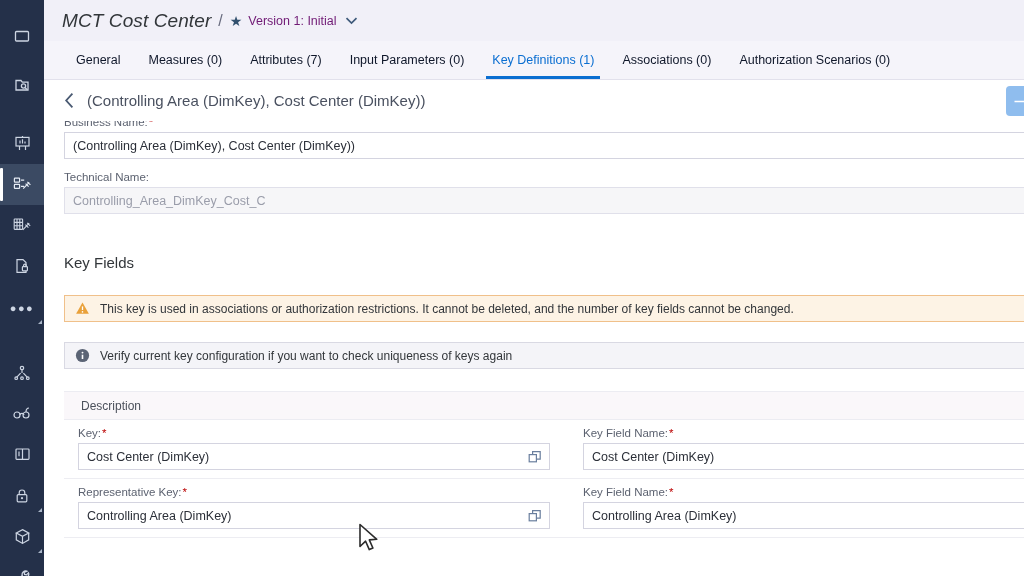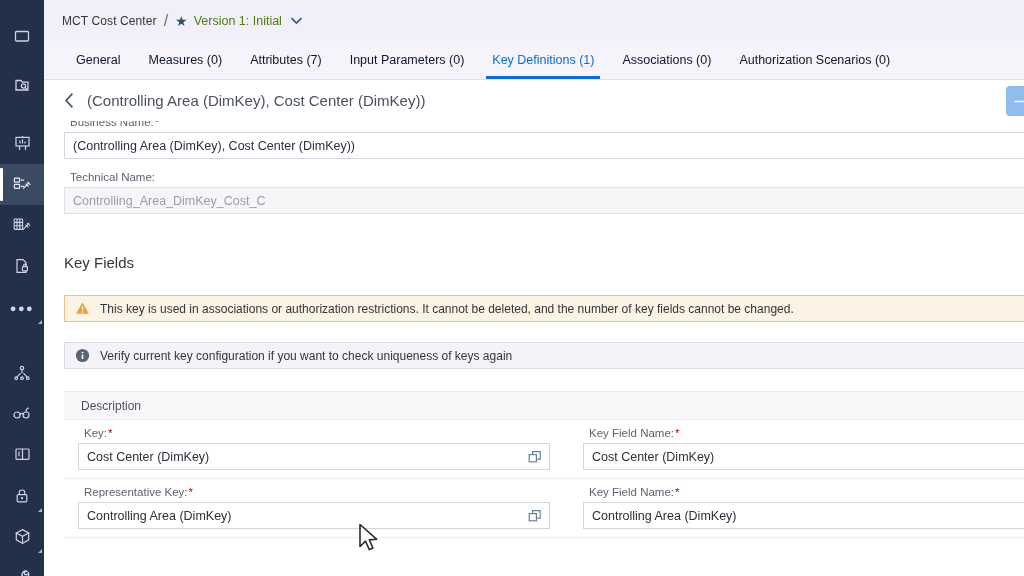--- a/index.html
+++ b/index.html
@@ -47,25 +47,25 @@
   .main { flex: 1 1 auto; height: 576px; position: relative; background: #ffffff; overflow: hidden; }
 
   
   .apphead {
     background: #f1f0f8;
     height: 41px;
     display: flex; align-items: center;
     padding: 0 0 0 18px;
   }
   .apptitle {
-    font-size: 12px; color: #32363a; font-weight: 400; letter-spacing: .1px;
+    font-size: 19px; color: #32363a; font-weight: 400; letter-spacing: .1px; font-style: italic;
   }
   .slash { font-size: 16px; color: #6a6d80; margin: 0 7px; }
   .star { color: #32506e; font-size: 14px; margin-right: 6px; line-height: 1; }
-  .version { font-size: 12.5px; color: #4d7c0f; }
+  .version { font-size: 12.5px; color: #701a75; }
   .chev-dn {
     display: inline-block; margin-left: 8px; position: relative; top: -1px;
   }
 
   
   .tabs {
     background: #f5f4fa;
     height: 39px;
     display: flex; align-items: stretch;
     padding-left: 18px;
@@ -102,21 +102,21 @@
     display: flex; align-items: center; justify-content: center;
     color: #ffffff; font-size: 12px; overflow: hidden;
   }
 
   
   .content { position: relative; padding: 0 0 0 0; }
 
   .form-block { padding: 0 0 0 20px; position: relative; }
 
   .field-label {
-    font-size: 11.5px; color: #5c6270; margin-bottom: 3px; line-height: 13px; margin-left: 6px;
+    font-size: 11.5px; color: #5c6270; margin-bottom: 3px; line-height: 13px;
   }
   .field-label .req { color: #bb0000; margin-left: 1px; }
   .label-clipped { height: 9px; overflow: hidden; position: relative; }
   .label-clipped .inner { position: relative; top: -5px; }
 
   .inp {
     height: 27px; border: 1px solid #d4d4e0; background: #ffffff;
     display: flex; align-items: center;
     padding: 0 8px;
     font-size: 12.5px; color: #2b2f38;

